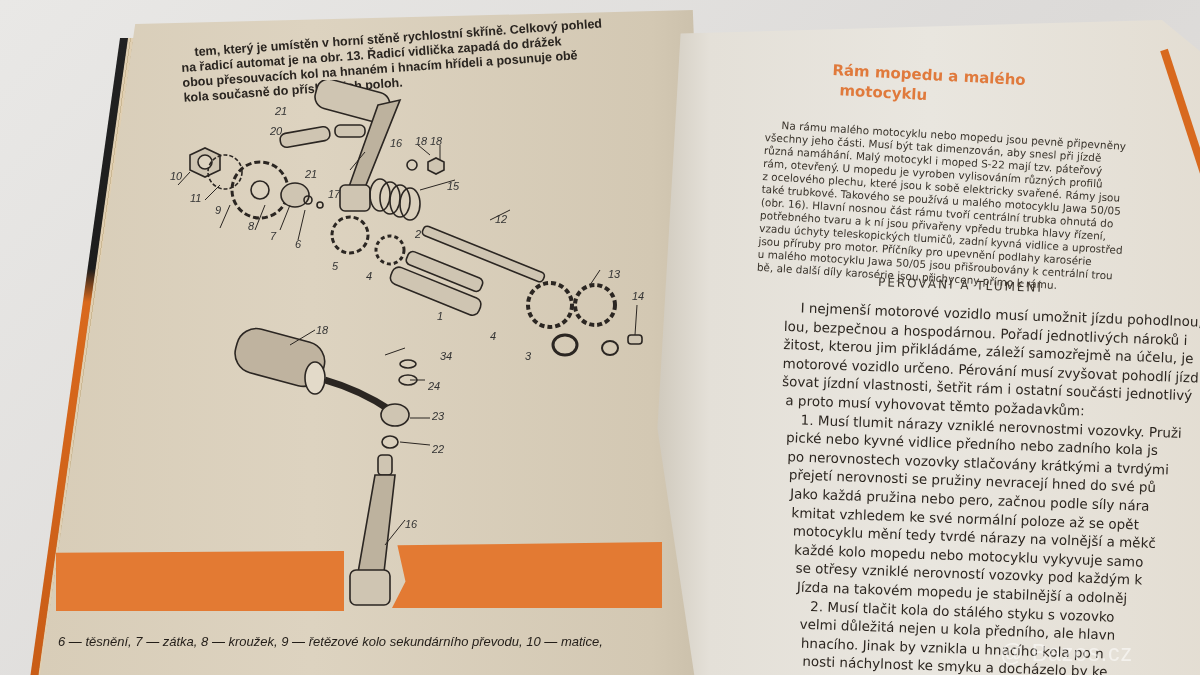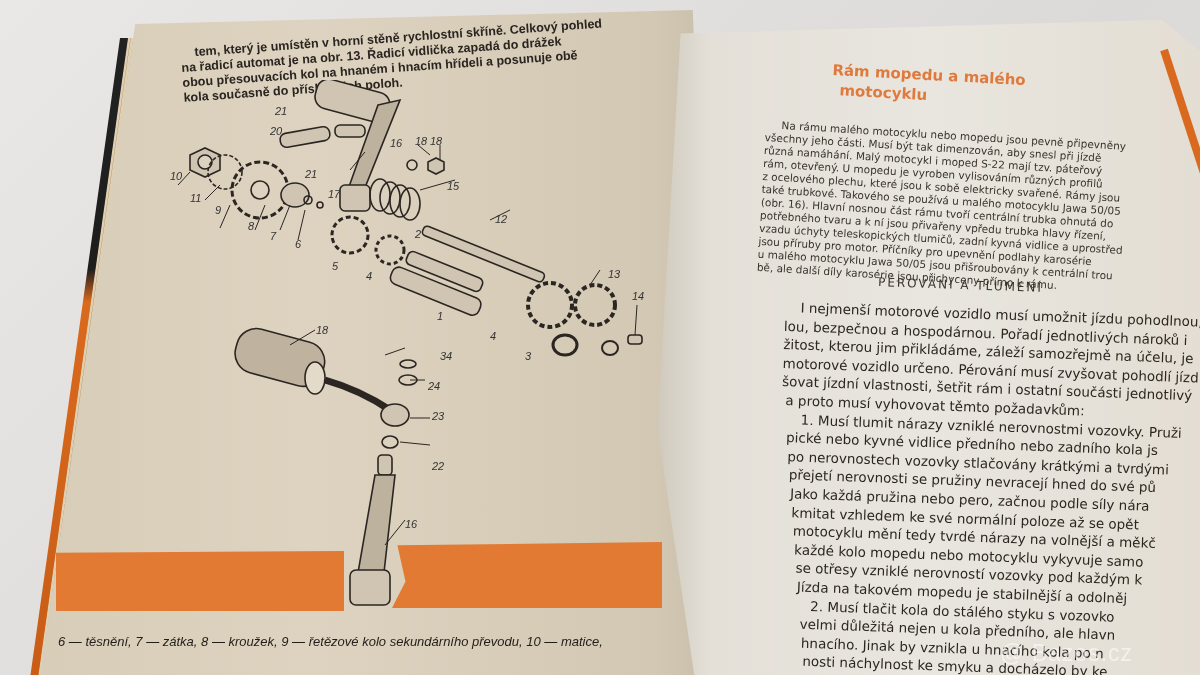--- a/index.html
+++ b/index.html
@@ -140,21 +140,21 @@
   <span class="lbl" style="left:458px;top:188px">13</span>
   <span class="lbl" style="left:482px;top:210px">14</span>
   <span class="lbl" style="left:297px;top:100px">15</span>
   <span class="lbl" style="left:240px;top:57px">16</span>
   <span class="lbl" style="left:178px;top:108px">17</span>
   <span class="lbl" style="left:280px;top:55px">18</span>
   <span class="lbl" style="left:265px;top:55px">18</span>
   <span class="lbl" style="left:120px;top:45px">20</span>
   <span class="lbl" style="left:125px;top:25px">21</span>
   <span class="lbl" style="left:155px;top:88px">21</span>
-  <span class="lbl" style="left:282px;top:380px">22</span>
+  <span class="lbl" style="left:282px;top:363px">22</span>
   <span class="lbl" style="left:282px;top:330px">23</span>
   <span class="lbl" style="left:278px;top:300px">24</span>
   <span class="lbl" style="left:290px;top:270px">34</span>
   <span class="lbl" style="left:166px;top:244px">18</span>
   <span class="lbl" style="left:255px;top:438px">16</span>
 </div>
 
 <div class="band" style="left:56px;top:551px;width:288px;height:60px;clip-path:polygon(0 3%,100% 0,100% 100%,0 100%);"></div>
 <div class="band" style="left:392px;top:542px;width:270px;height:66px;clip-path:polygon(2% 5%,100% 0,100% 100%,0 100%,5% 60%);"></div>
 

